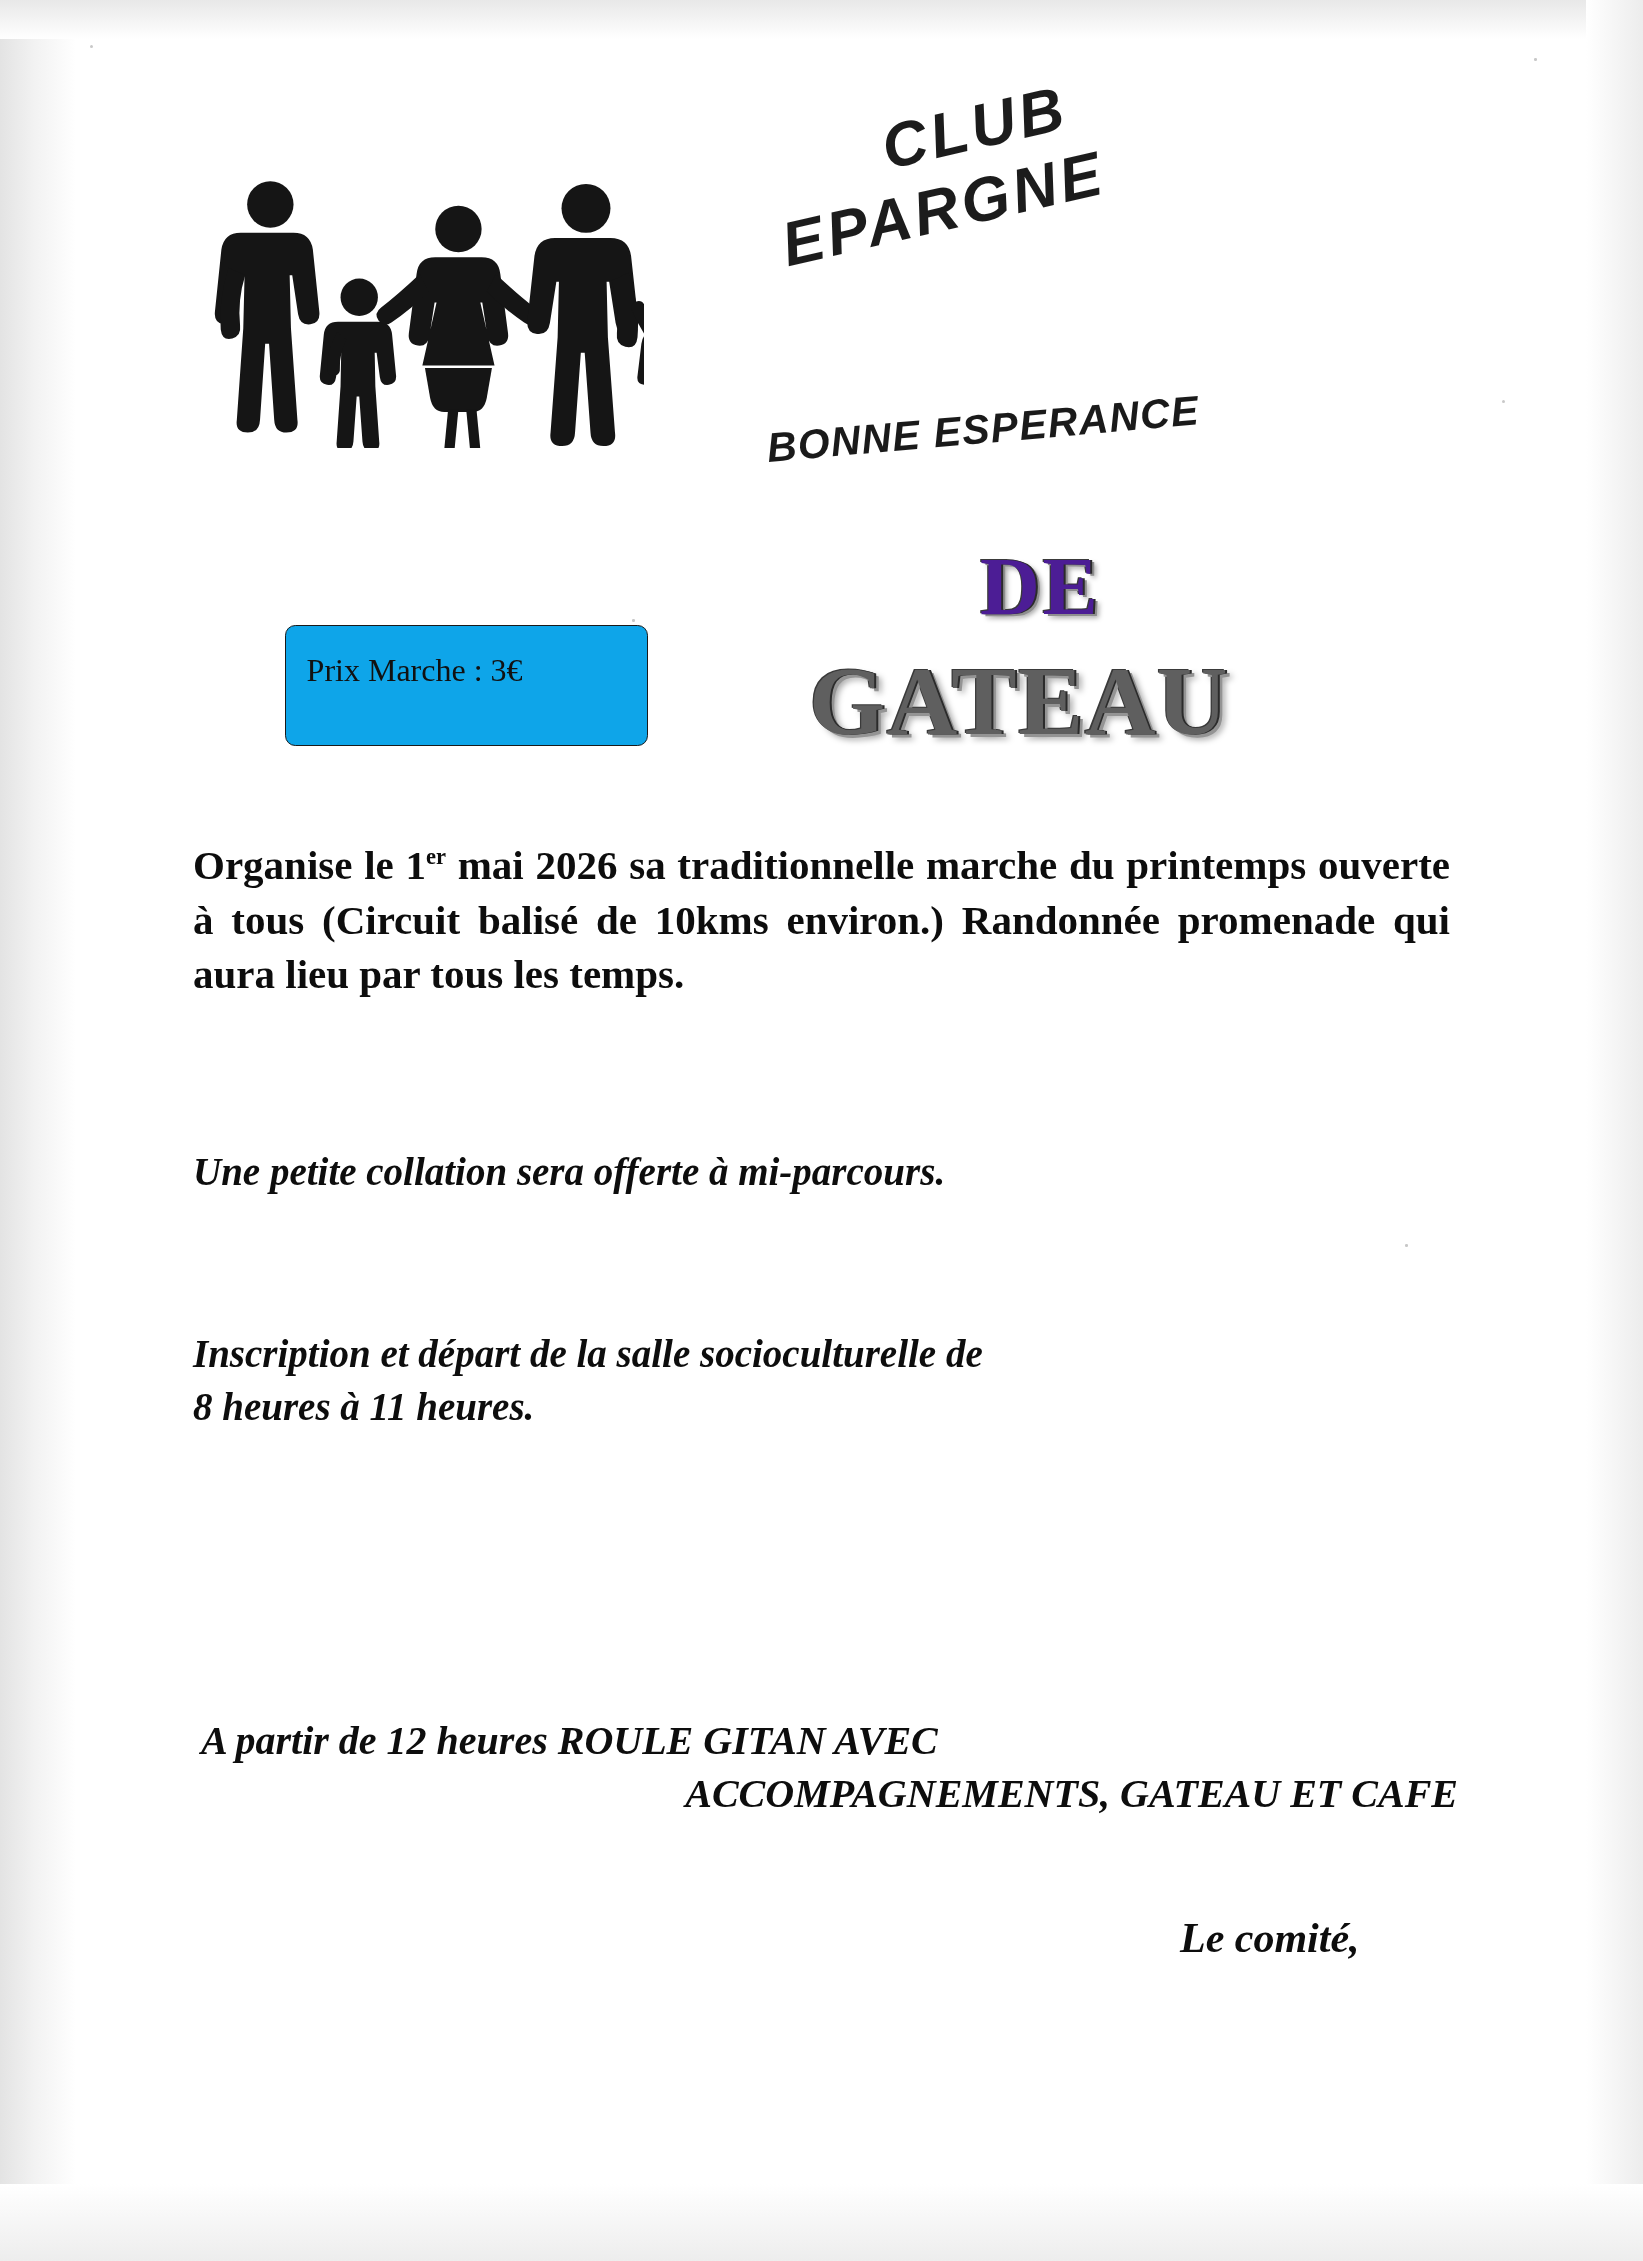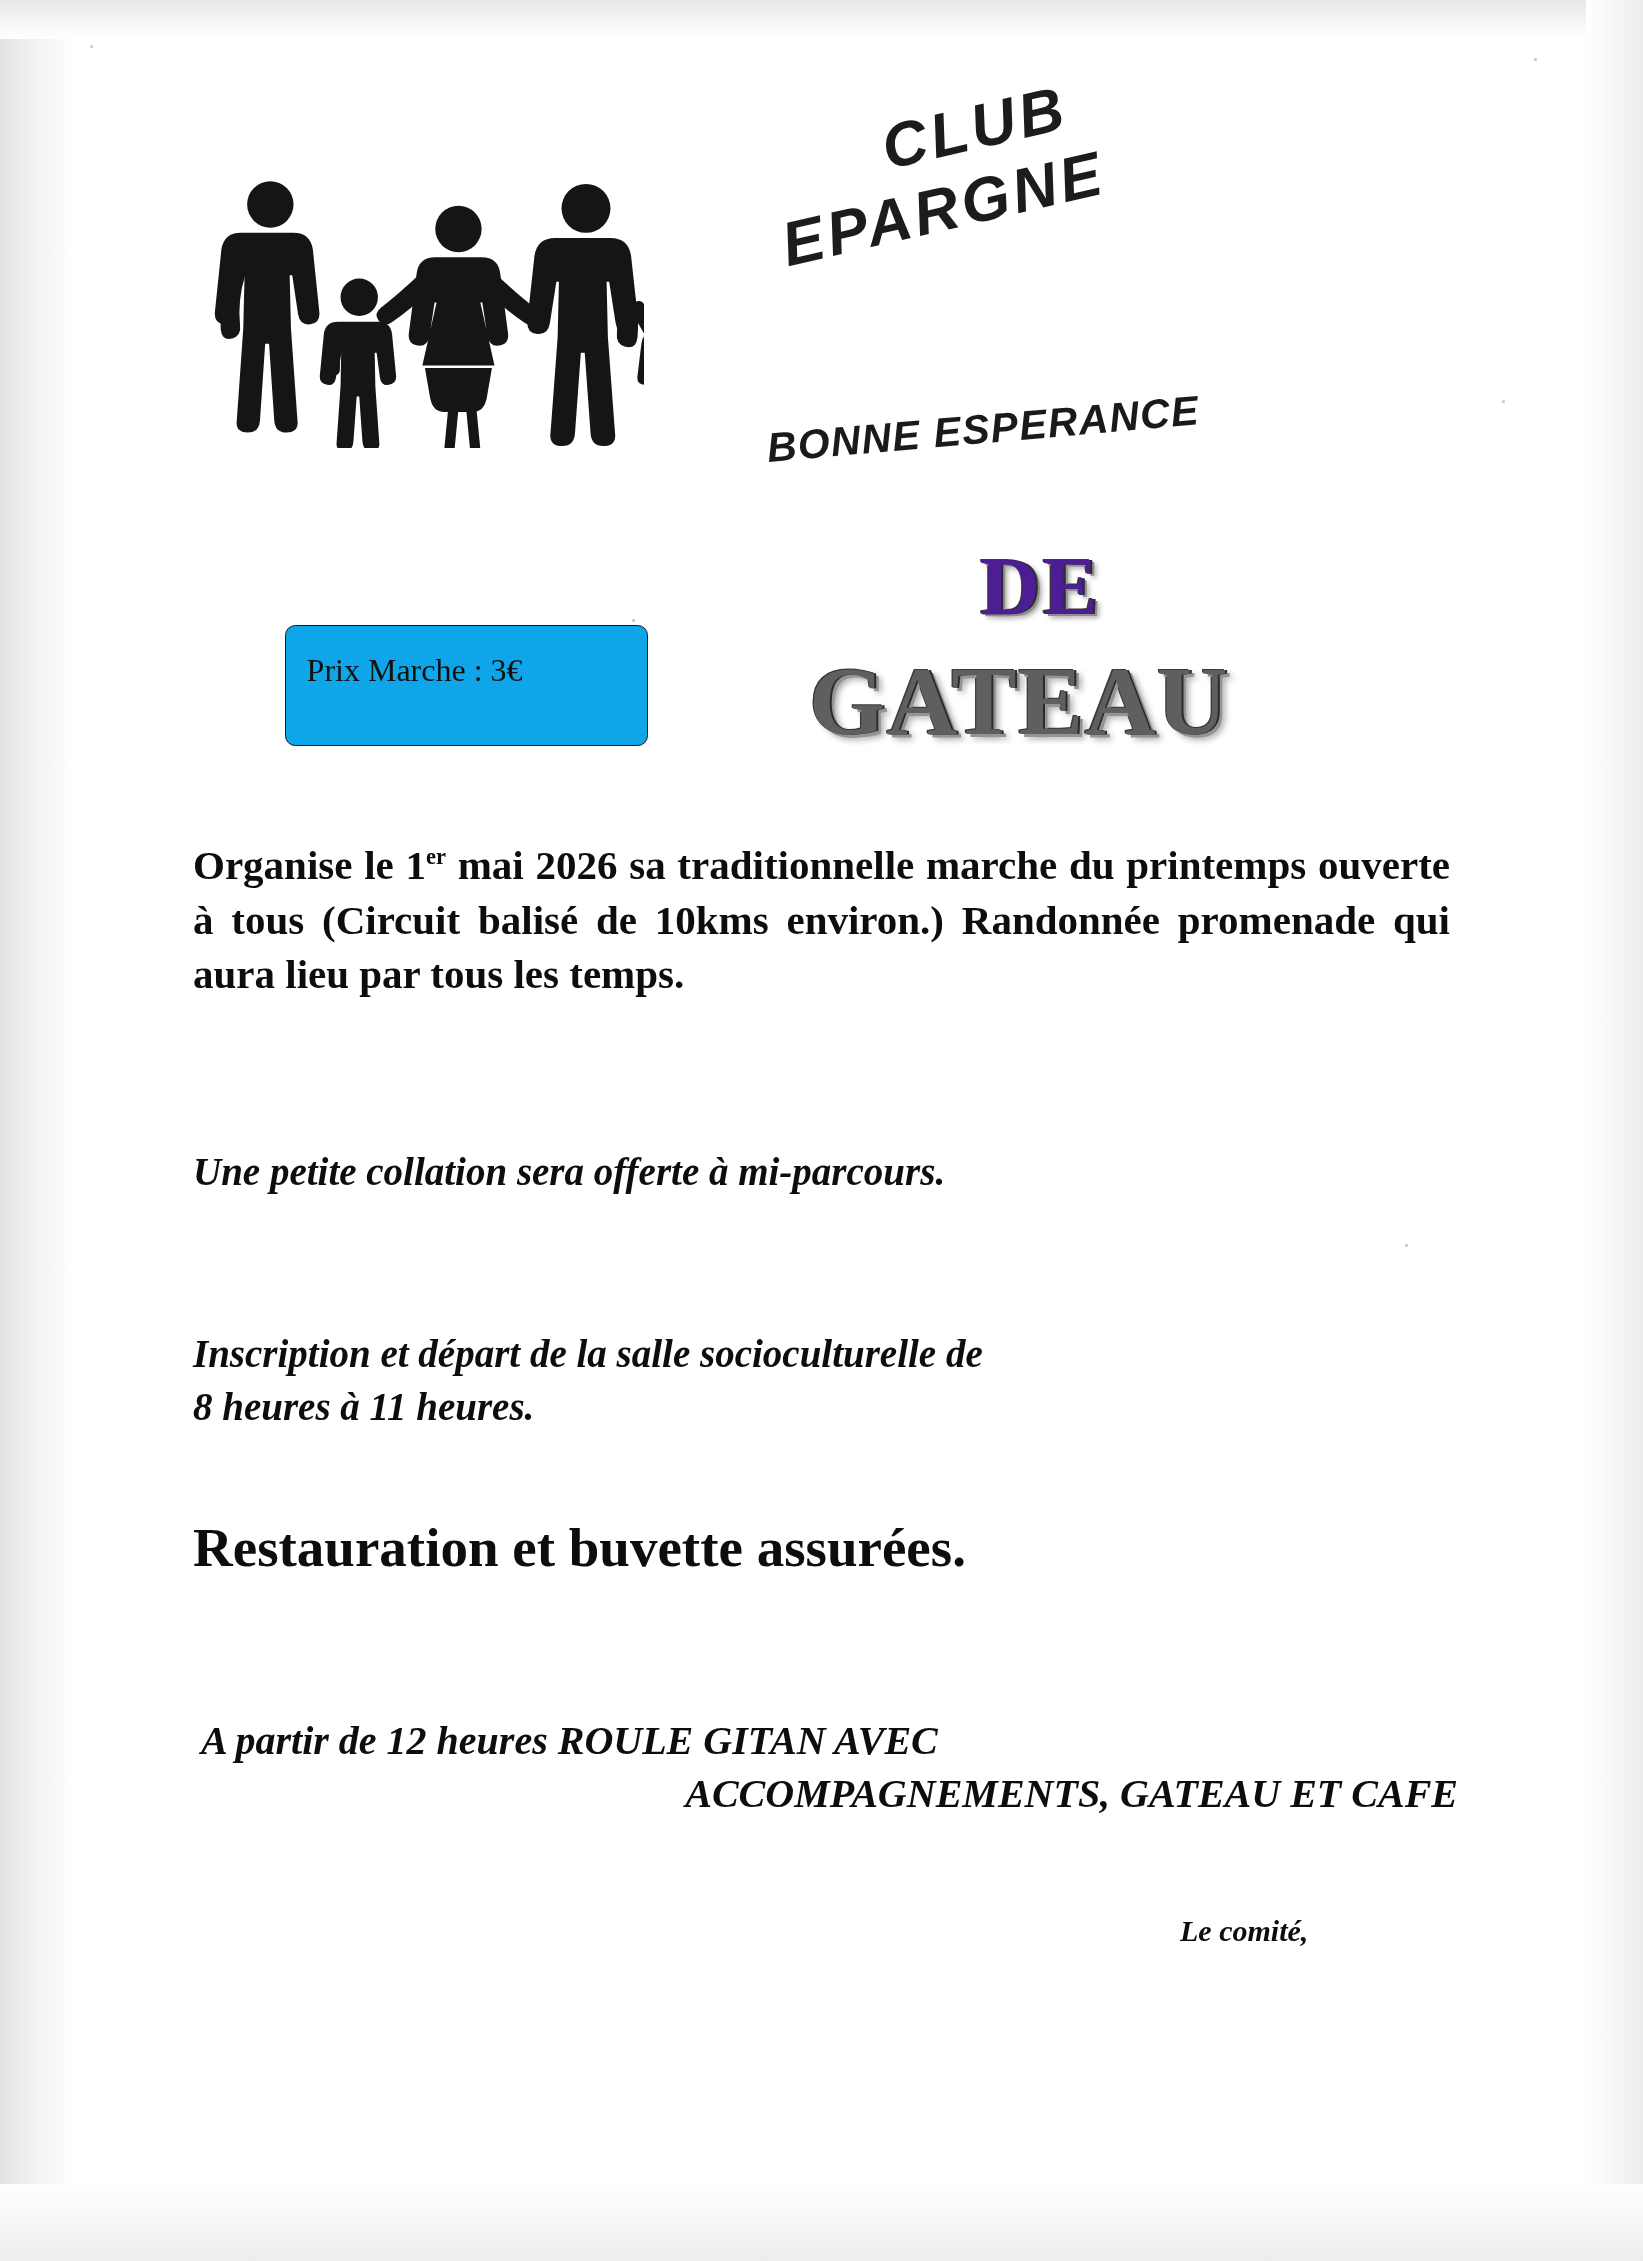--- a/index.html
+++ b/index.html
@@ -210,21 +210,21 @@
     margin-left: 8px;
   }
   .para-roule .line2 { text-align: right; }
   .signature {
     position: absolute;
     left: 1180px;
     top: 1914px;
     font-family: "Liberation Serif", serif;
     font-weight: bold;
     font-style: italic;
-    font-size: 30px;
+    font-size: 42px;
     color: #0d0d0d;
     white-space: nowrap;
   }
 </style>
 </head>
 <body>
 
 <div class="page">
 
   <div class="scan-edge-left"></div>
@@ -294,21 +294,20 @@
     <span>Organise le 1</span><sup>er</sup><span> mai 2026 sa traditionnelle marche du printemps ouverte à tous (Circuit balisé de 10kms environ.) Randonnée promenade qui aura lieu par tous les temps.</span>
   </div>
 
   <div class="body-block para-collation">Une petite collation sera offerte à mi-parcours.</div>
 
   <div class="body-block para-inscription">
     <div>Inscription et départ de la salle socioculturelle de</div>
     <div>8 heures à 11 heures.</div>
   </div>
 
-  <div class="body-block para-restauration">Restauration et buvette assurées.</div>
 
   <div class="body-block para-roule">
     <div>A partir de 12 heures ROULE GITAN AVEC</div>
     <div class="line2">ACCOMPAGNEMENTS, GATEAU ET CAFE</div>
   </div>
 
   <div class="signature">Le comité,</div>
 
 </div>
 

